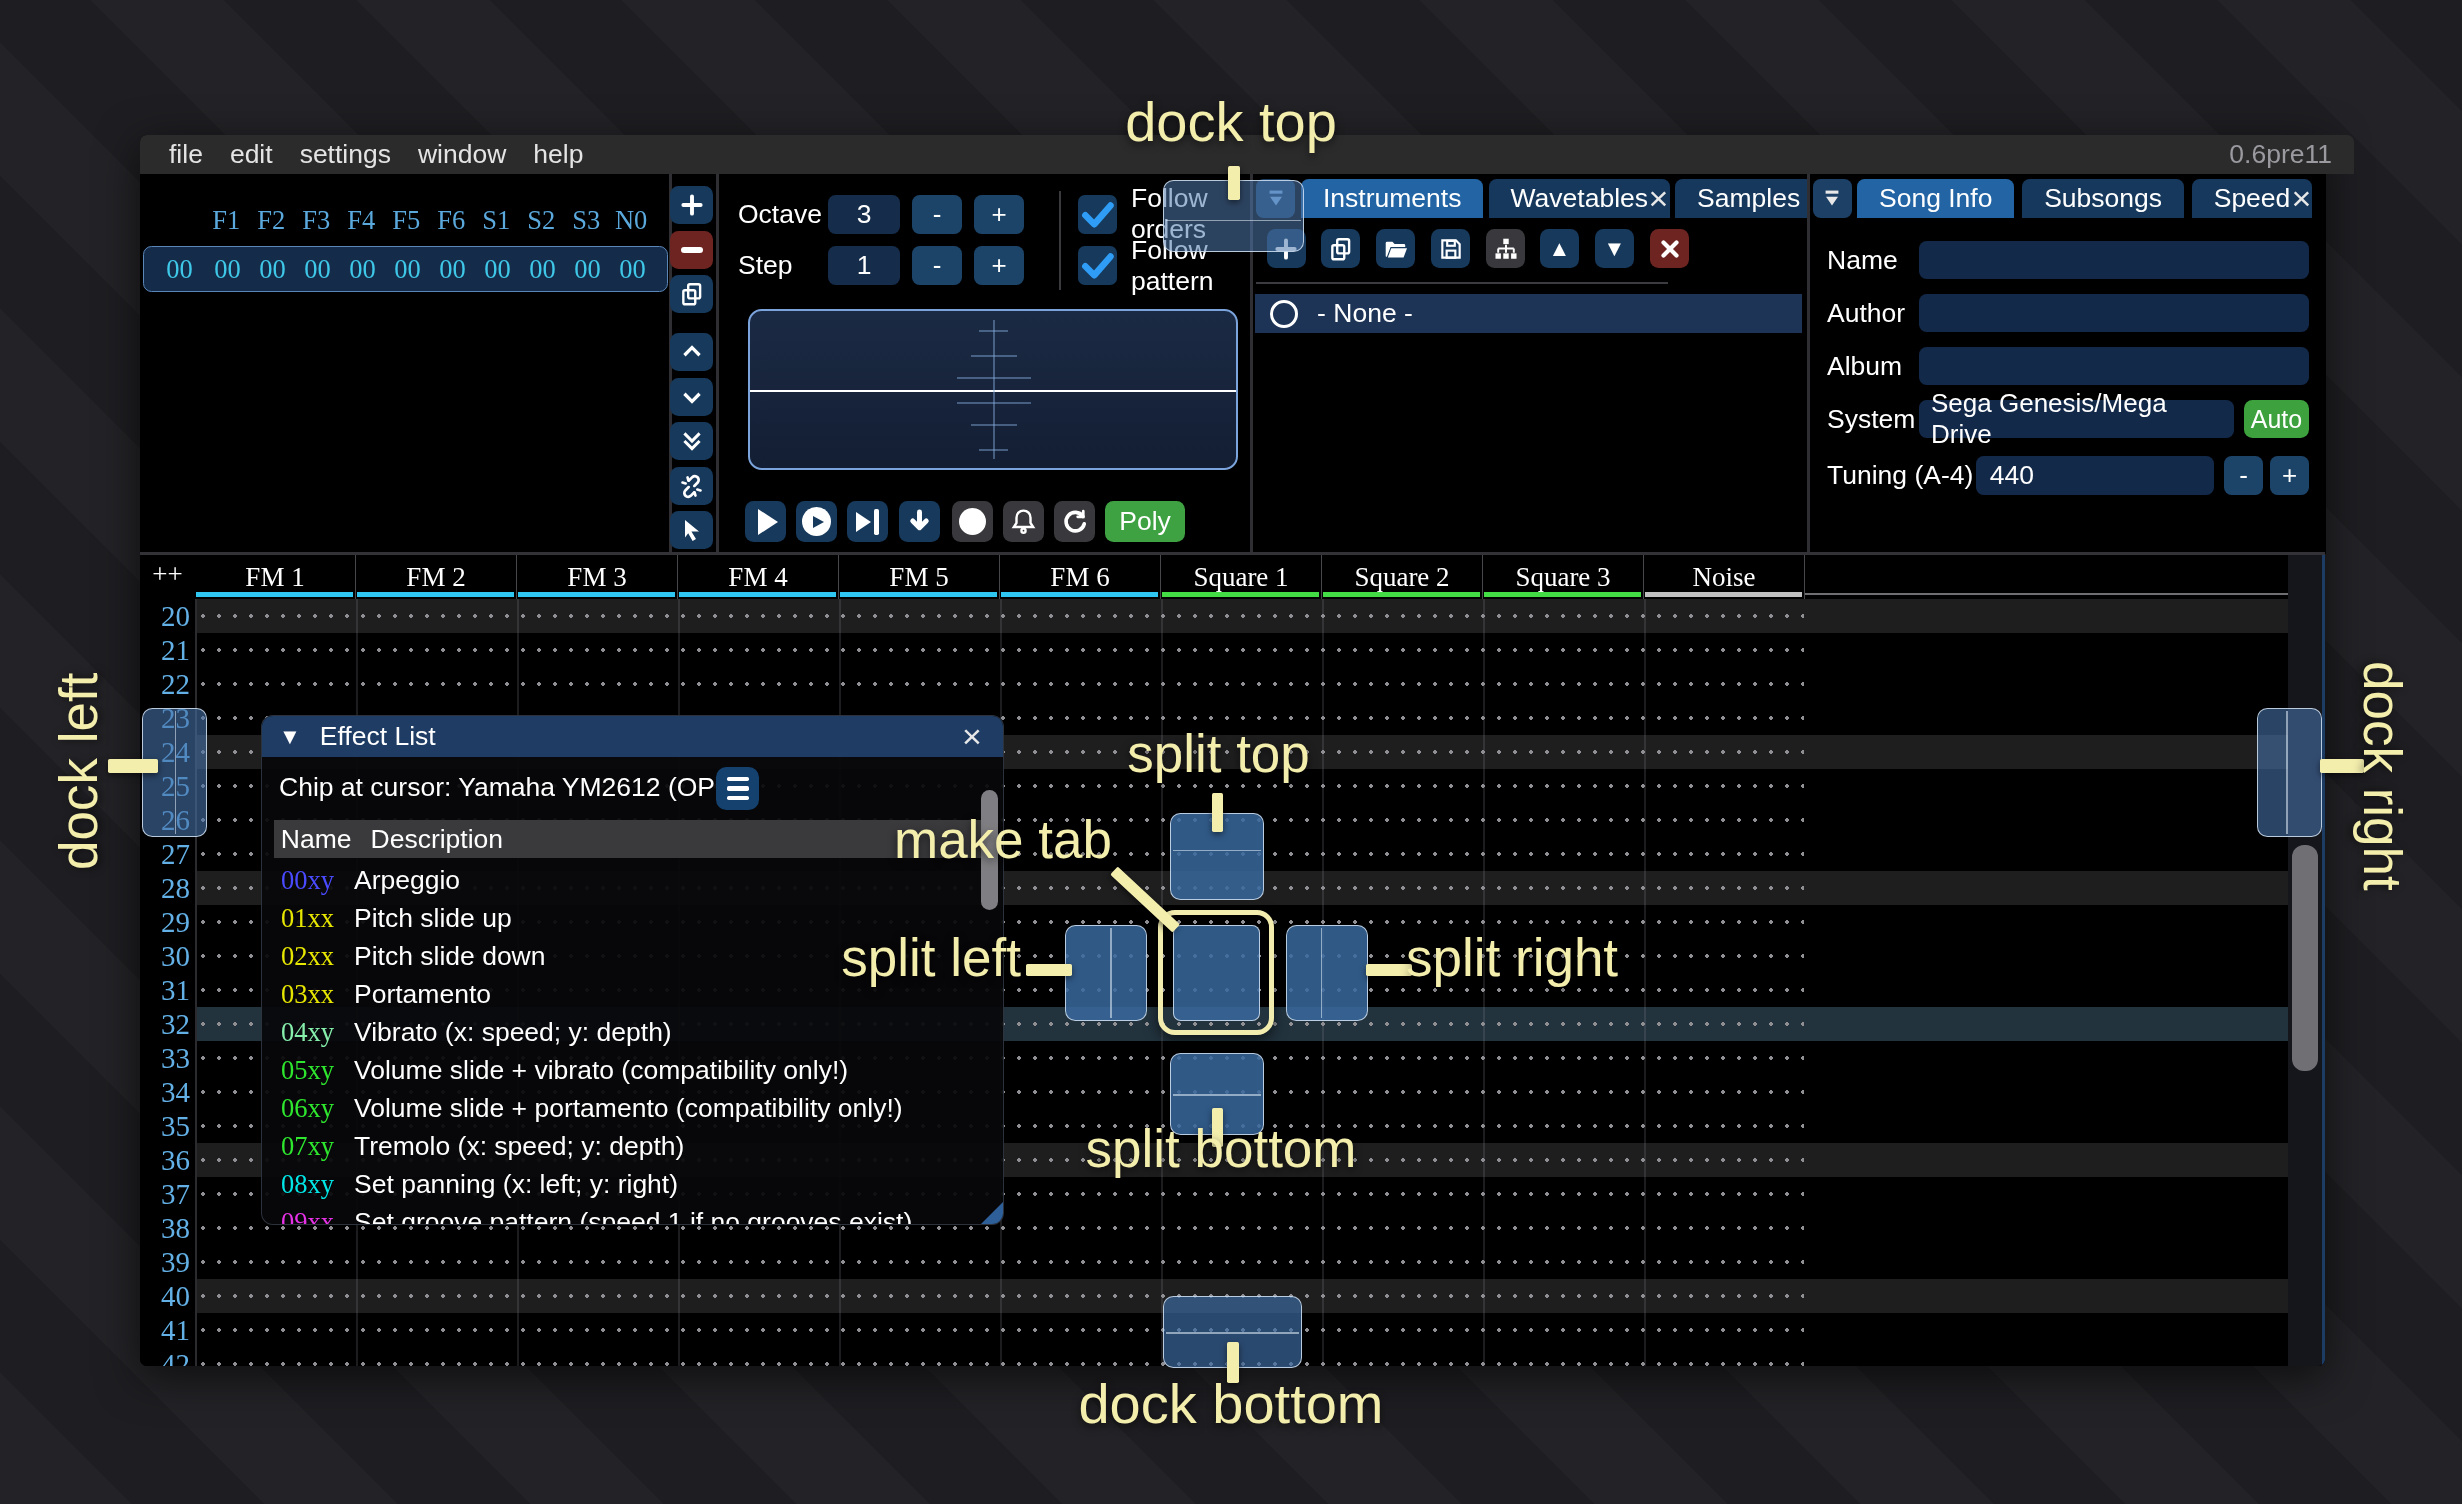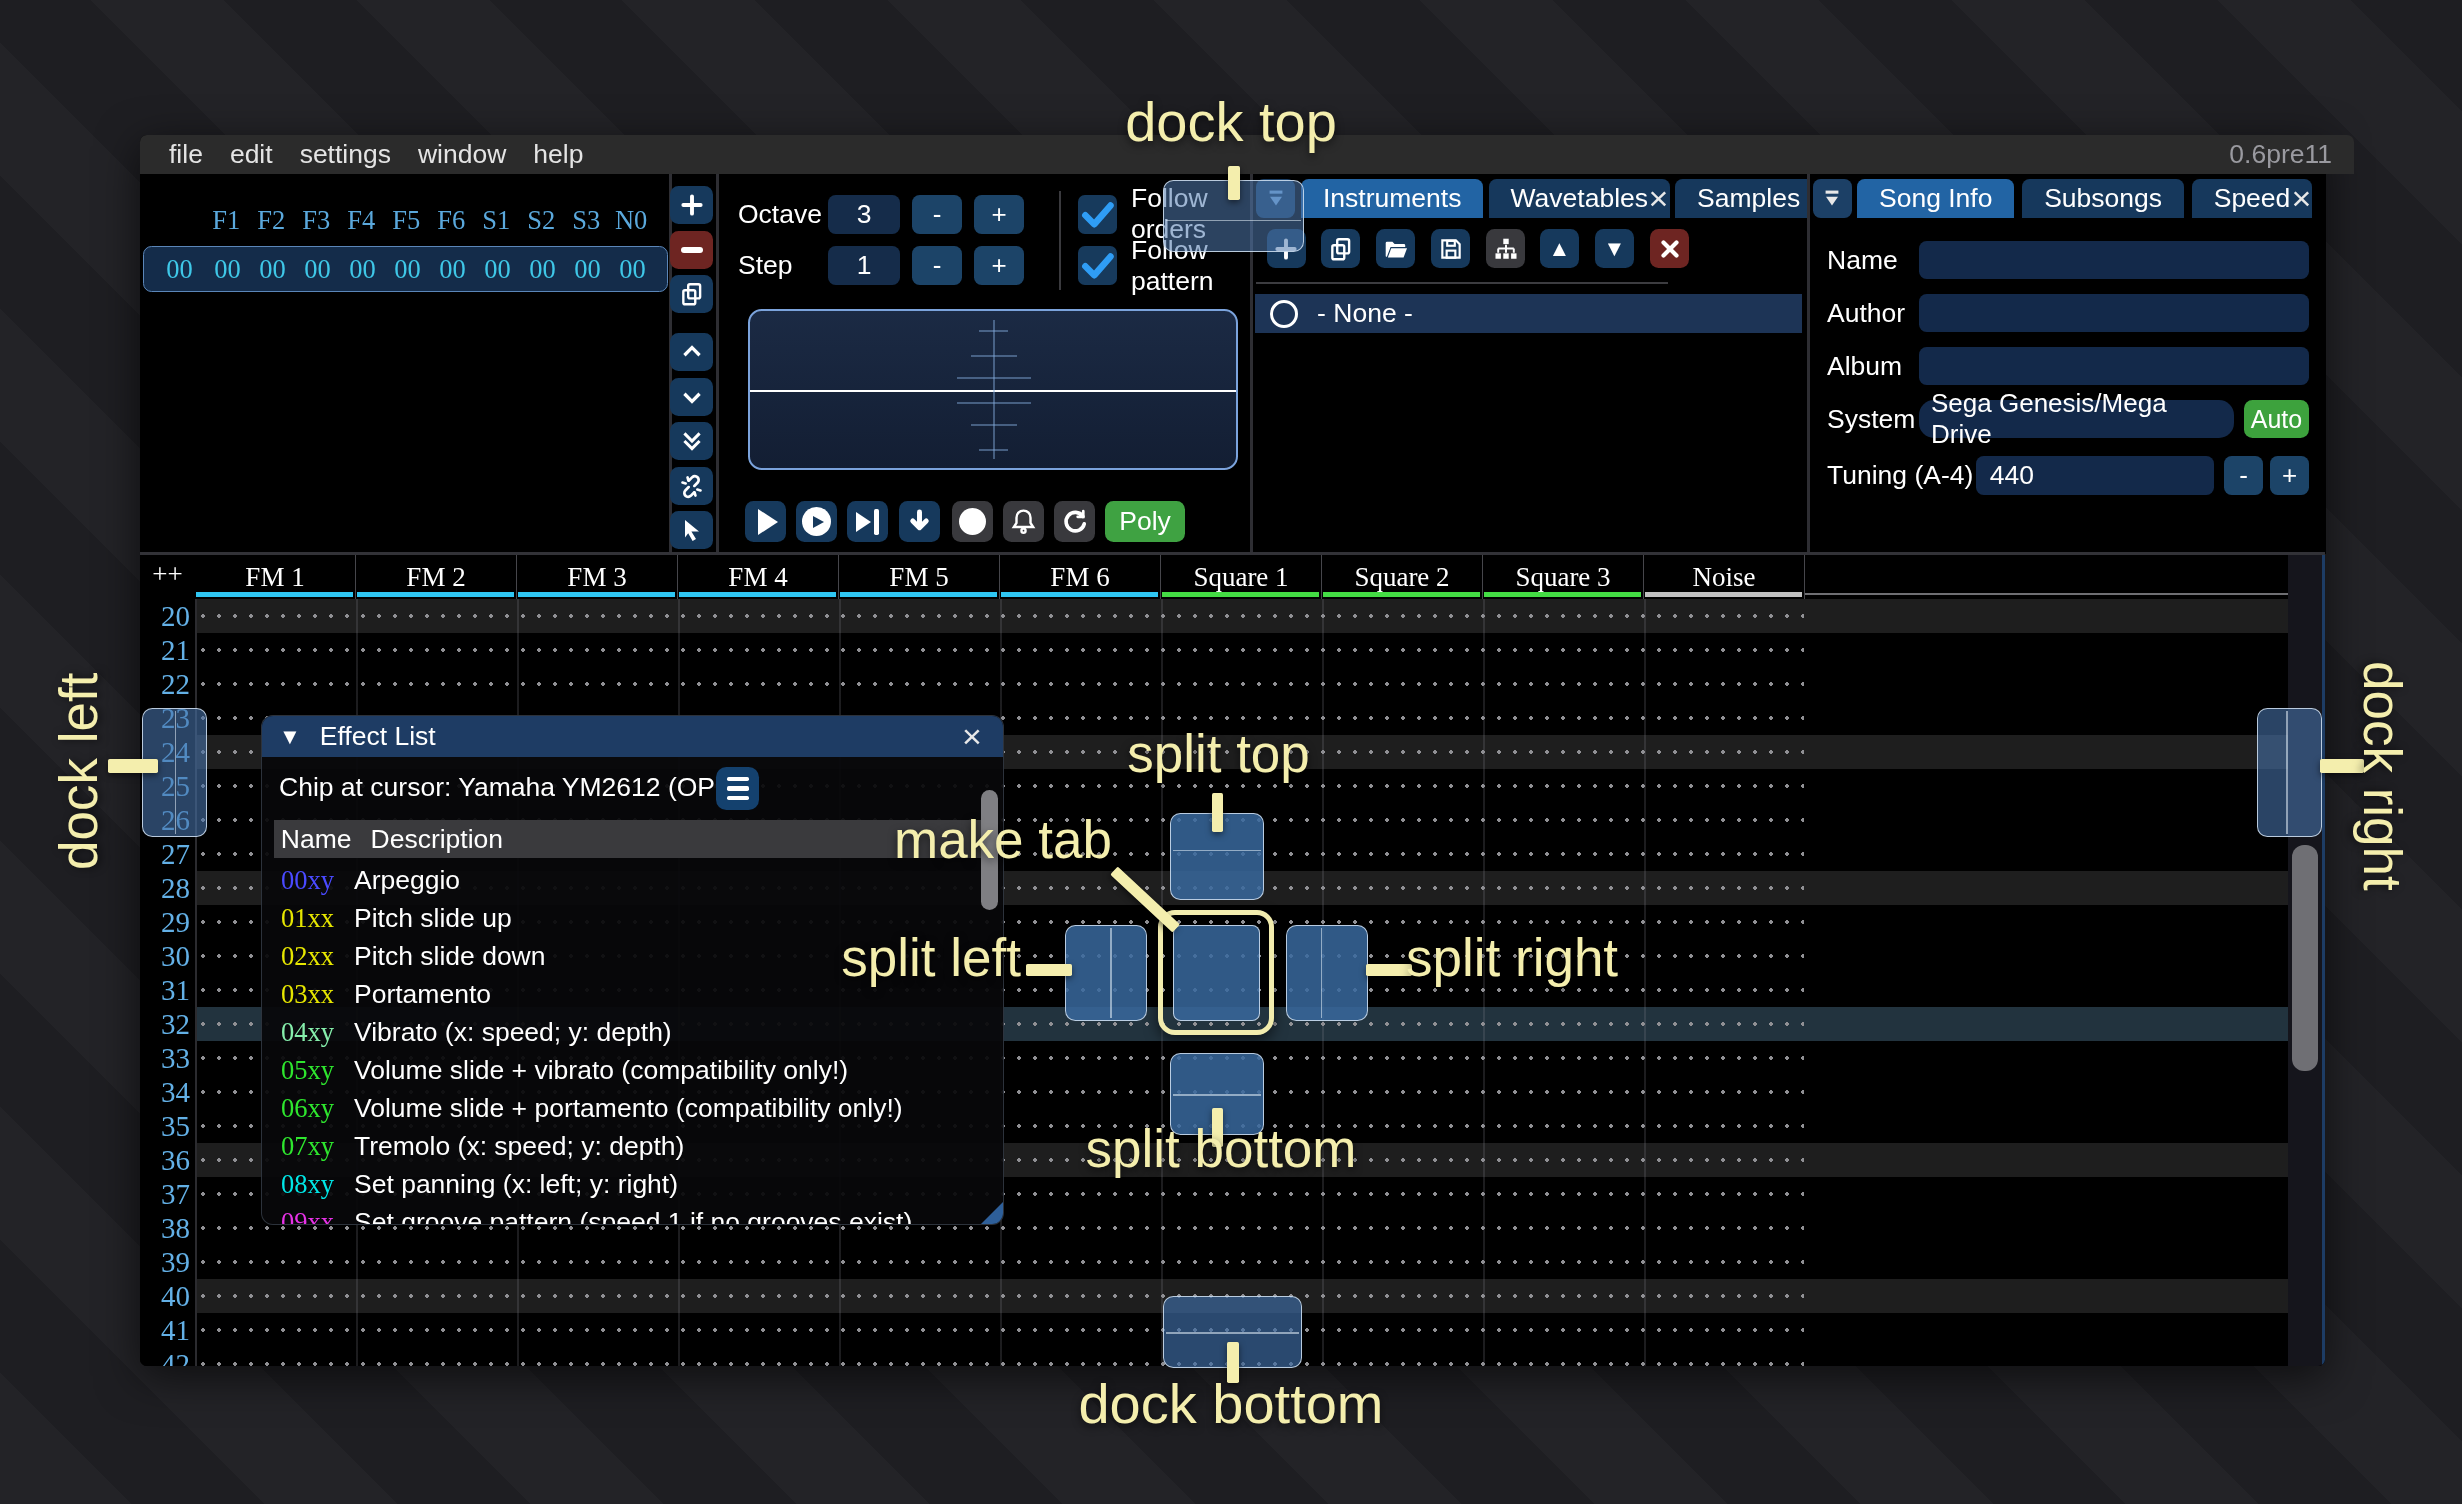--- a/index.html
+++ b/index.html
@@ -338,21 +338,21 @@
       </div>
     <div class="abs closex" style="left:472px;top:5.1px;width:39px;height:39px;">×</div>
 
     <div class="abs label" style="left:17px;top:67px;height:38px;">Name</div>
     <div class="abs input" style="left:109px;top:67px;width:390px;height:38px;"></div>
     <div class="abs label" style="left:17px;top:120px;height:38px;">Author</div>
     <div class="abs input" style="left:109px;top:120px;width:390px;height:38px;"></div>
     <div class="abs label" style="left:17px;top:173px;height:38px;">Album</div>
     <div class="abs input" style="left:109px;top:173px;width:390px;height:38px;"></div>
     <div class="abs label" style="left:17px;top:226px;height:38px;">System</div>
-    <div class="abs input label" style="left:109px;top:226px;width:315px;height:38px;padding-left:12px;box-sizing:border-box;font-size:26px;border-radius:15px;">Sega Genesis/Mega Drive</div>
+    <div class="abs input label" style="left:109px;top:226px;width:315px;height:38px;padding-left:12px;box-sizing:border-box;font-size:26px;">Sega Genesis/Mega Drive</div>
     <div class="abs btn" style="left:434px;top:226px;width:65px;height:38px;background:#3da23d;font-size:25px;">Auto</div>
     <div class="abs label" style="left:17px;top:282px;height:39px;">Tuning (A-4)</div>
     <div class="abs input label" style="left:166px;top:282px;width:238px;height:39px;padding-left:13.7px;box-sizing:border-box;">440</div>
     <div class="abs spin" style="left:414px;top:282px;width:39px;height:39px;">-</div>
     <div class="abs spin" style="left:460px;top:282px;width:39px;height:39px;">+</div>
   </div>
 
   <div class="abs hsep" style="left:140px;top:552px;width:2185px;"></div>
   <div class="abs" style="left:140px;top:555px;width:2185px;height:811px;background:#000;border-radius:0 0 6.8px 6.8px;overflow:hidden;">
 

